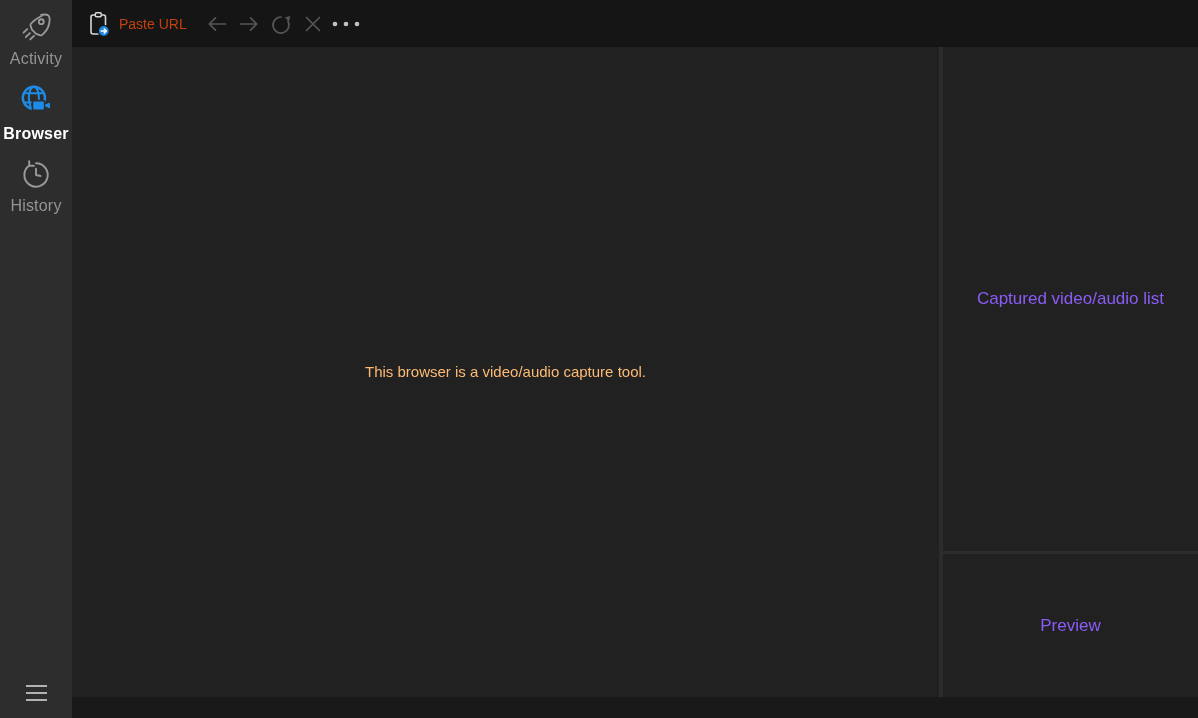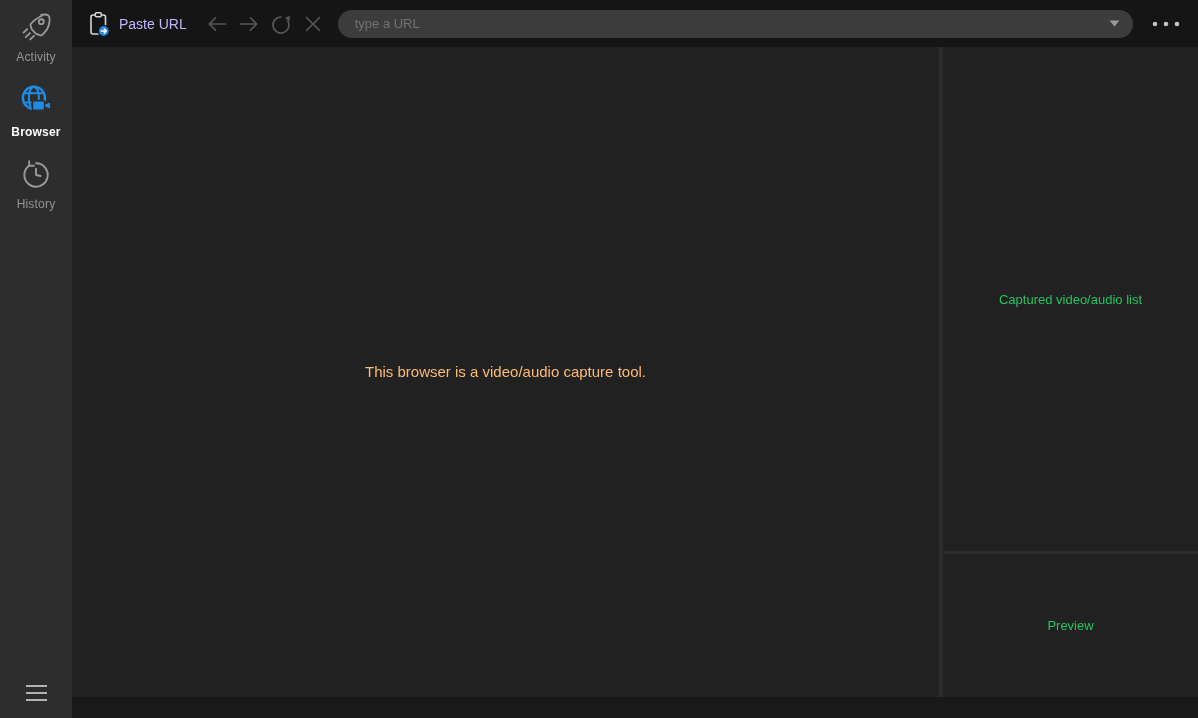--- a/index.html
+++ b/index.html
@@ -5,38 +5,38 @@
   * { margin:0; padding:0; box-sizing:border-box; }
   html,body { width:1198px; height:718px; background:#151515; overflow:hidden;
               font-family:"Liberation Sans", sans-serif; }
   .app { position:relative; width:1198px; height:718px; }
 
   
   .sidebar { position:absolute; left:0; top:0; width:72px; height:718px;
              background:#2d2d2d; z-index:5; }
   .nav-item { position:absolute; left:0; width:72px; display:flex;
               flex-direction:column; align-items:center; gap:5px; cursor:pointer; }
-  .nav-item .lbl { font-size:12px; color:#949494; letter-spacing:.2px;text-align:right; }
+  .nav-item .lbl { font-size:16px; color:#949494; letter-spacing:.2px;text-align:right; }
   .nav-item.active .lbl { color:#ffffff; font-weight:bold; }
   .nav-activity { top:9px; }
   .nav-browser  { top:82px; }
   .nav-history  { top:158px; }
   .hamburger { position:absolute; left:0; bottom:14px; width:72px; height:22px;
                display:flex; flex-direction:column; align-items:center;
                justify-content:center; gap:5px; cursor:pointer; }
   .hamburger i { display:block; width:21px; height:2px; background:#b2b2b2; }
 
   
   .toolbar { position:absolute; left:72px; top:0; width:1126px; height:47px;
              background:#151515; display:flex; align-items:center;
              padding:0 13px 0 14px; }
   .tbtn { background:none; border:none; display:flex; align-items:center;
           justify-content:center; cursor:pointer; padding:0; }
   .paste-btn { gap:7px; margin-right:10px; }
-  .paste-btn span { color:#c4b5fd; font-size:14px; white-space:nowrap; }
+  .paste-btn span { color:#c2410c; font-size:14px; white-space:nowrap; }
   .nav-btn { width:24px; height:24px; margin-left:8px; }
   .url-wrap { position:relative; flex:1; margin-left:13px; margin-right:12px; }
   .url-input { width:100%; height:28px; background:#3c3c3c; border:none;
                border-radius:14px; outline:none; padding:0 38px 0 17px;
                font-size:13px; color:#cfcfcf;
                font-family:"Liberation Sans", sans-serif; }
   .url-input::placeholder { color:#727272; }
   .caret-btn { position:absolute; right:9px; top:50%; transform:translateY(-50%);
                width:20px; height:20px; }
   .more-btn { width:38px; height:26px; margin-left:2px; }
@@ -52,21 +52,21 @@
 
   
   .right-panel { position:absolute; left:943px; top:47px; width:255px;
                  height:650px; background:#212121; }
   .captured-box { position:absolute; left:0; top:0; width:255px; height:504px;
                   display:flex; align-items:center; justify-content:center; }
   .hdivider { position:absolute; left:0; top:504px; width:255px; height:3px;
               background:#2c2c2c; }
   .preview-box { position:absolute; left:0; top:507px; width:255px; height:143px;
                  display:flex; align-items:center; justify-content:center; }
-  .panel-lbl { color:#22c55e; font-size:13px; }
+  .panel-lbl { color:#8b5cf6; font-size:17px; }
 
   .statusbar { position:absolute; left:72px; top:697px; width:1126px;
                height:21px; background:#191919; }
 
   svg { display:block; }
 </style>
 </head>
 <body>
 
 <div class="app">
@@ -161,30 +161,20 @@
     </button>
 
     <button class="tbtn nav-btn">
       <span>
         <svg width="24" height="24" viewBox="0 0 24 24" fill="none" stroke="#565656" stroke-width="1.7" stroke-linecap="round">
           <path d="M5.5 5.5 L18.5 18.5 M18.5 5.5 L5.5 18.5"></path>
         </svg>
       </span>
     </button>
 
-    <div class="url-wrap">
-      <input class="url-input" type="text" value="" placeholder="type a URL" style="">
-      <button class="tbtn caret-btn">
-        <span>
-          <svg width="11" height="7" viewBox="0 0 11 7">
-              <path d="M0.5 0.5 L10.5 0.5 L5.5 6.5 Z" fill="#9a9a9a"></path>
-            </svg>
-        </span>
-      </button>
-    </div>
 
     <button class="tbtn more-btn">
       <span>
         <svg width="28" height="6" viewBox="0 0 28 6">
           <circle cx="3" cy="3" r="2.3" fill="#c2c2c2"></circle>
           <circle cx="14" cy="3" r="2.3" fill="#c2c2c2"></circle>
           <circle cx="25" cy="3" r="2.3" fill="#c2c2c2"></circle>
         </svg>
       </span>
     </button>

